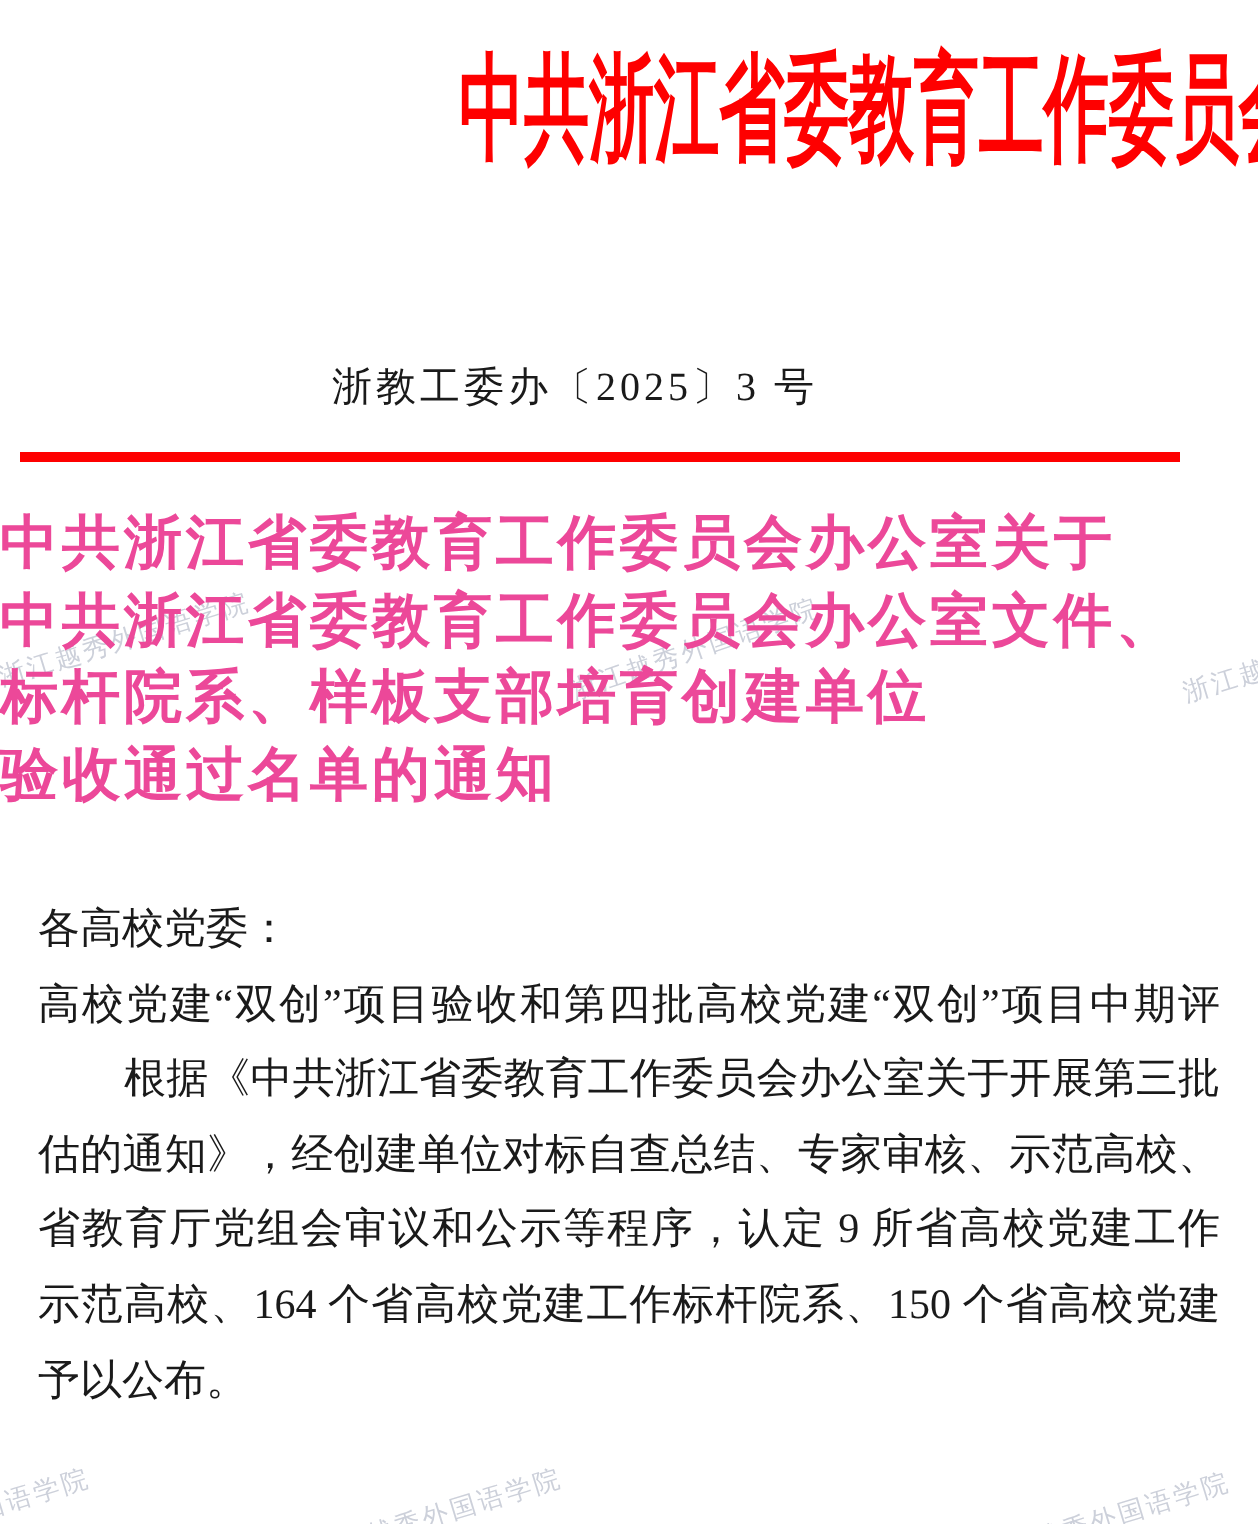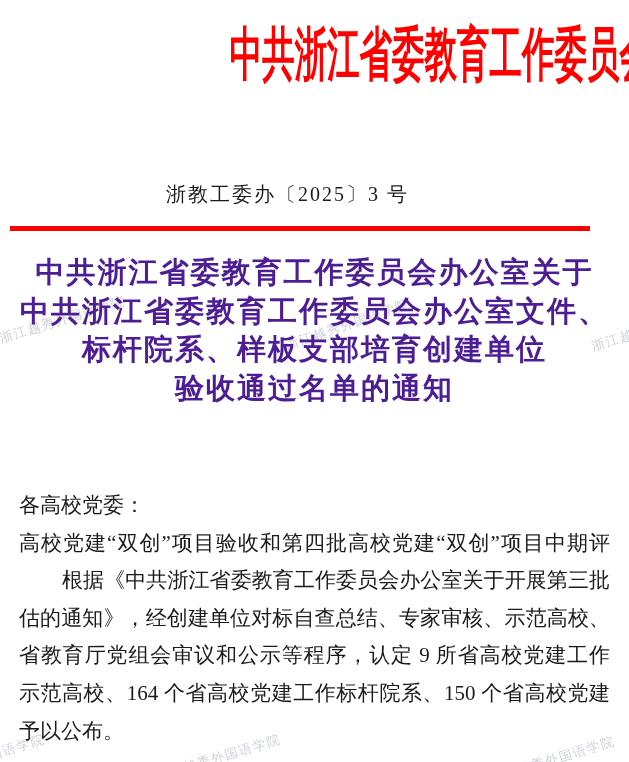--- a/index.html
+++ b/index.html
@@ -62,38 +62,36 @@
     background: #fe0000;
   }
 
   
   .doc-title {
     position: absolute;
     top: 253px;
     left: 0;
     width: 629px;
     margin: 0;
-    text-align: center;
     font-size: 29px;
     line-height: 38.5px;
     font-weight: 700;
     letter-spacing: 2px;
-    color: #4c1d95;
+    color: #ec4899;
   }
 
   
   .body-block {
     position: absolute;
     top: 446px;
     left: 19px;
     width: 591px;
     font-size: 21px;
     line-height: 37.6px;
     color: #1a1a1a;
-    margin-top: 41px;
   }
   .body-block .line { width: 100%; }
   .body-block .j {
     text-align: justify;
     text-align-last: justify;
     text-justify: inter-character;
   }
   .body-block .indent { text-indent: 43px; }
 
   

